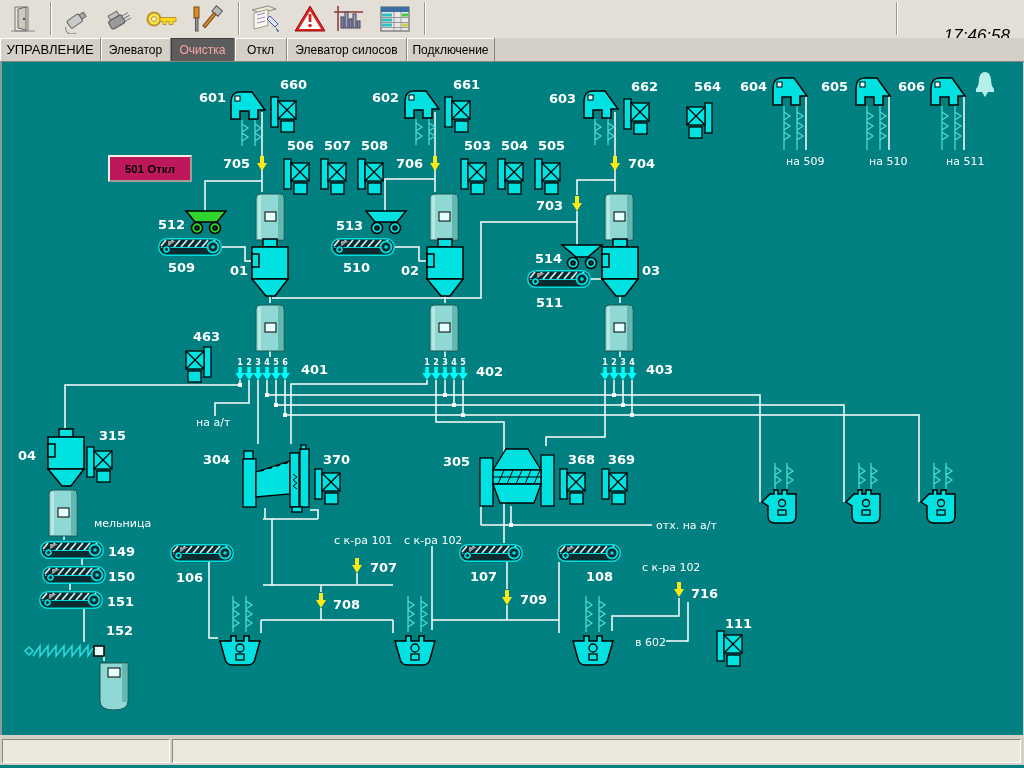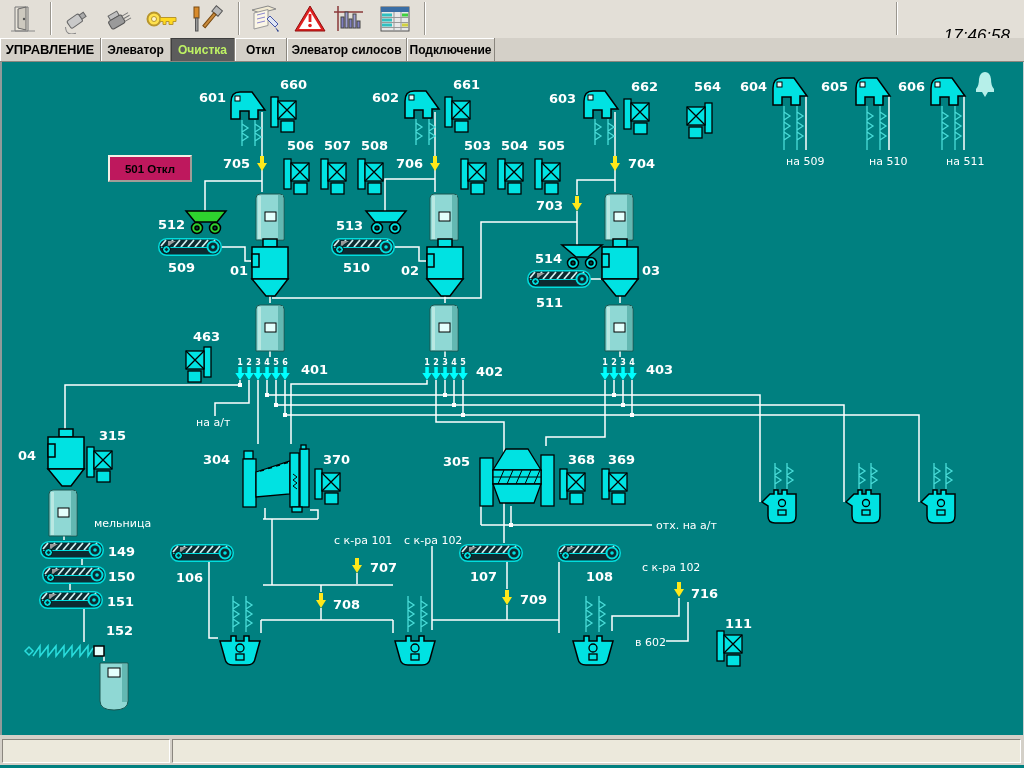--- a/index.html
+++ b/index.html
@@ -12,23 +12,23 @@
         align-items:center;justify-content:center;cursor:pointer;}
   .tsep{position:absolute;top:2px;height:33px;width:0;
         border-left:1px solid #9a968e;border-right:1px solid #ffffff;}
   #title{position:absolute;top:10px;left:600px;width:200px;text-align:center;
          font-style:italic;font-size:16px;color:#000;}
   #clock{position:absolute;top:26px;right:14px;font-style:italic;font-size:17px;color:#000;}
   
   #tabbar{position:absolute;left:0;top:38px;width:1024px;height:24px;
           background:#d4d0c8;display:flex;border-bottom:1px solid #8a867e;box-sizing:border-box;}
   .tab{height:100%;display:flex;align-items:center;justify-content:center;
-       font-weight:bold;font-size:12px;color:#000;box-sizing:border-box;
+       font-weight:normal;font-size:12px;color:#000;box-sizing:border-box;
        border-right:1px solid #8a867e;box-shadow:inset 1px 1px 0 #ffffff;cursor:pointer;}
-  .tab.active{background:#5c5c5c;color:#bef264;box-shadow:inset 1px 1px 0 #3e3e3e;}
+  .tab.active{background:#5c5c5c;color:#fca5a5;box-shadow:inset 1px 1px 0 #3e3e3e;}
   .tabfill{flex:1;}
   
   #main{position:absolute;left:0;top:62px;width:1024px;height:673px;background:#008080;
         box-shadow:inset 2px 0 0 #8f9a9a, inset -1px 0 0 #c8d0d0;}
   #scheme{position:absolute;left:0;top:62px;width:1024px;height:673px;}
   #btn501{position:absolute;left:108px;top:155px;width:80px;height:23px;
           background:#be185d;border:2px outset #f4f0e6;color:#000;
           font:bold 11.5px "Liberation Sans",sans-serif;display:flex;
           align-items:center;justify-content:center;cursor:pointer;}
   

